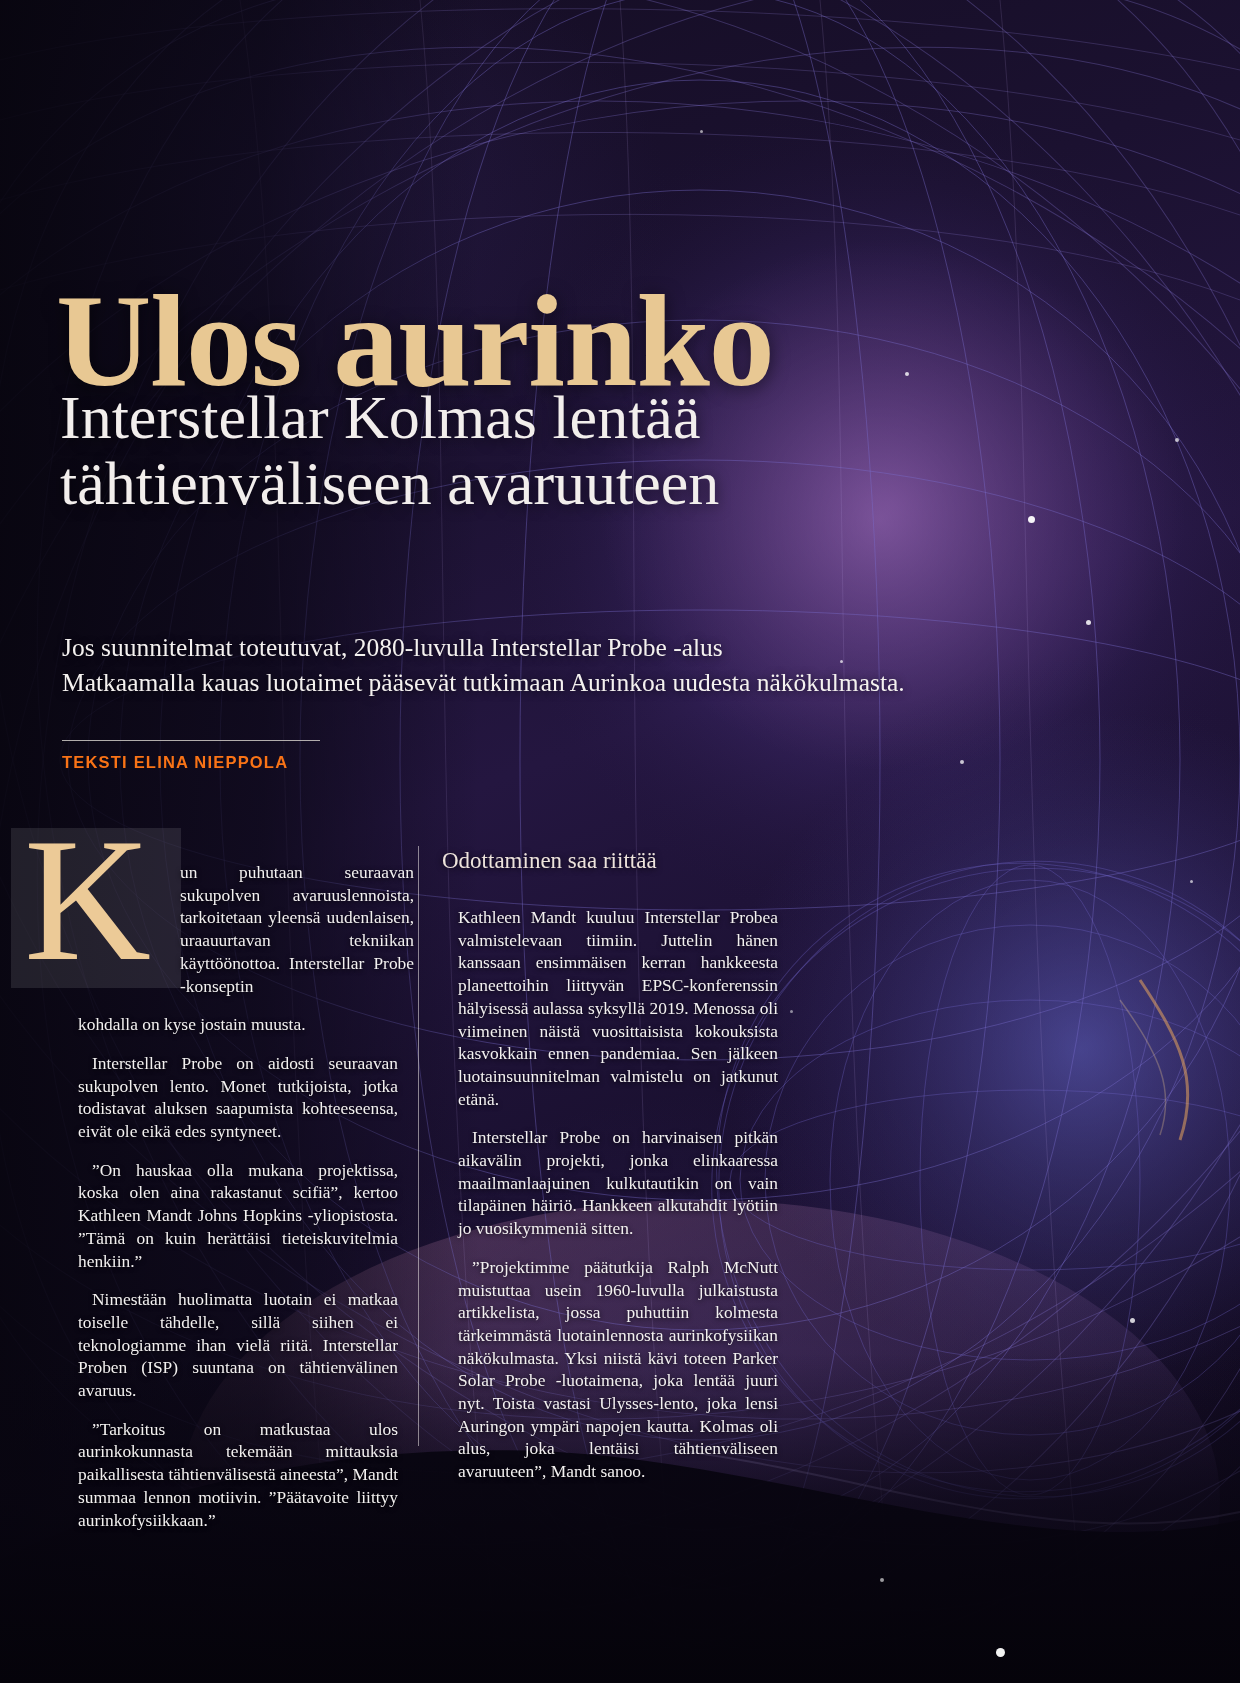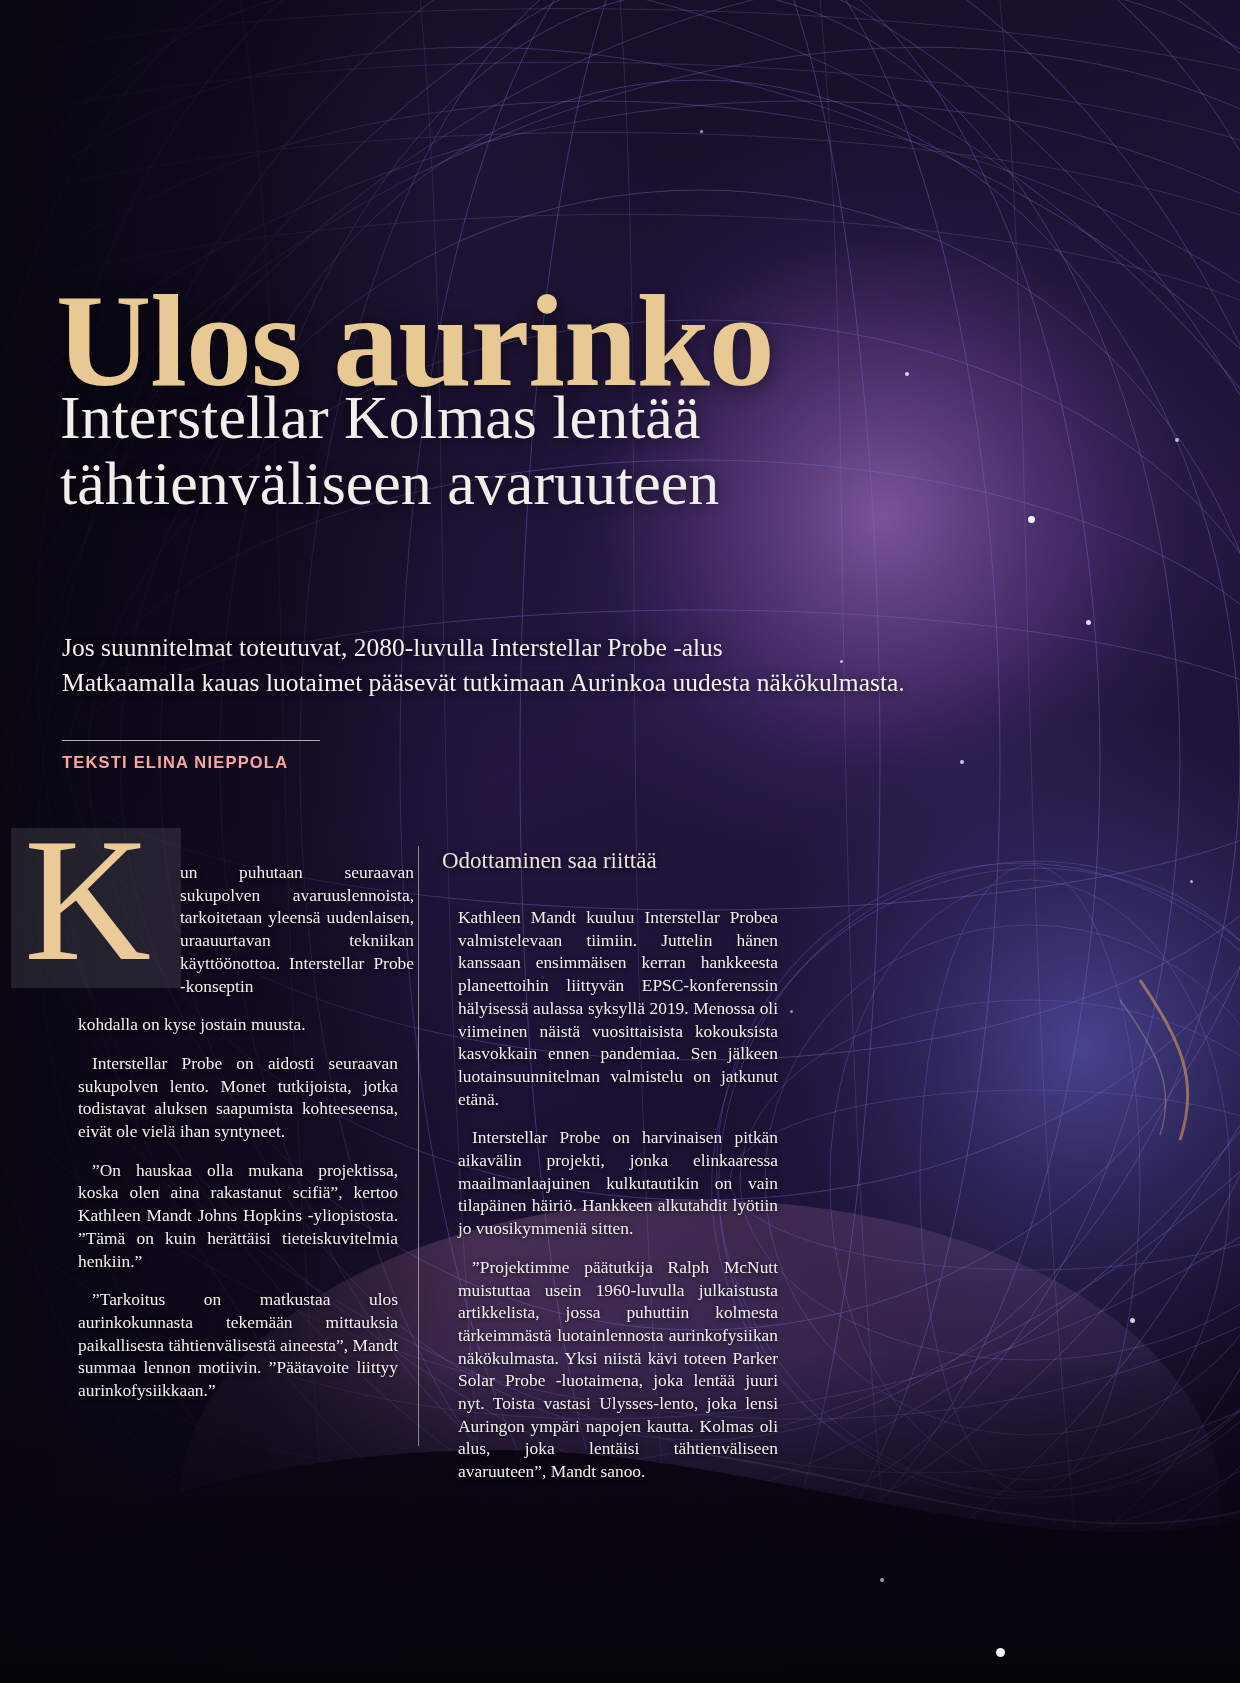--- a/index.html
+++ b/index.html
@@ -89,21 +89,21 @@
     background: #cfcac6;
     opacity: 0.85;
   }
   .byline {
     position: absolute;
     left: 62px;
     top: 753px;
     font-size: 16.5px;
     font-weight: bold;
     letter-spacing: 1.2px;
-    color: #fca5a5;
+    color: #f97316;
   }
 
   
   .col {
     position: absolute;
     top: 845px;
     width: 352px;
     font-family: "Liberation Serif", serif;
     font-size: 17.4px;
     line-height: 1.305;
@@ -282,22 +282,23 @@
   <div class="byline">TEKSTI ELINA NIEPPOLA</div>
 
   <div class="dropcap-box"></div>
   <div class="dropcap">K</div>
 
   <div class="colrule"></div>
 
   <div class="col col-left">
     <p class="first lead">un puhutaan seuraavan sukupolven avaruuslennoista, tarkoitetaan yleensä uudenlaisen, uraauurtavan tekniikan käyttöönottoa. Interstellar Probe -konseptin</p>
     <p class="first">kohdalla on kyse jostain muusta.</p>
-    <p>Interstellar Probe on aidosti seuraavan sukupolven lento. Monet tutkijoista, jotka todistavat aluksen saapumista kohteeseensa, eivät ole vielä ihan syntyneet.</p>
+    <p>Interstellar Probe on aidosti seuraavan sukupolven lento. Monet tutkijoista, jotka todistavat aluksen saapumista kohteeseensa, eivät ole eikä edes syntyneet.</p>
     <p>”On hauskaa olla mukana projektissa, koska olen aina rakastanut scifiä”, kertoo <b>Kathleen Mandt</b> Johns Hopkins -yliopistosta. ”Tämä on kuin herättäisi tieteiskuvitelmia henkiin.”</p>
+    <p>Nimestään huolimatta luotain ei matkaa toiselle tähdelle, sillä siihen ei teknologiamme ihan vielä riitä. Interstellar Proben (ISP) suuntana on tähtienvälinen avaruus.</p>
     <p>”Tarkoitus on matkustaa ulos aurinkokunnasta tekemään mittauksia paikallisesta tähtienvälisestä aineesta”, Mandt summaa lennon motiivin. ”Päätavoite liittyy aurinkofysiikkaan.”</p>
   </div>
 
   <div class="subtitle-r">Odottaminen saa riittää</div>
 
   <div class="col col-right col-right-body">
     <p class="first"><b>Kathleen Mandt</b> kuuluu Interstellar Probea valmistelevaan tiimiin. Juttelin hänen kanssaan ensimmäisen kerran hankkeesta planeettoihin liittyvän EPSC-konferenssin hälyisessä aulassa syksyllä 2019. Menossa oli viimeinen näistä vuosittaisista kokouksista kasvokkain ennen pandemiaa. Sen jälkeen luotainsuunnitelman valmistelu on jatkunut etänä.</p>
     <p>Interstellar Probe on harvinaisen pitkän aikavälin projekti, jonka elinkaaressa maailmanlaajuinen kulkutautikin on vain tilapäinen häiriö. Hankkeen alkutahdit lyötiin jo vuosikymmeniä sitten.</p>
     <p>”Projektimme päätutkija <b>Ralph McNutt</b> muistuttaa usein 1960-luvulla julkaistusta artikkelista, jossa puhuttiin kolmesta tärkeimmästä luotainlennosta aurinkofysiikan näkökulmasta. Yksi niistä kävi toteen Parker Solar Probe -luotaimena, joka lentää juuri nyt. Toista vastasi Ulysses-lento, joka lensi Auringon ympäri napojen kautta. Kolmas oli alus, joka lentäisi tähtienväliseen avaruuteen”, Mandt sanoo.</p>
   </div>

